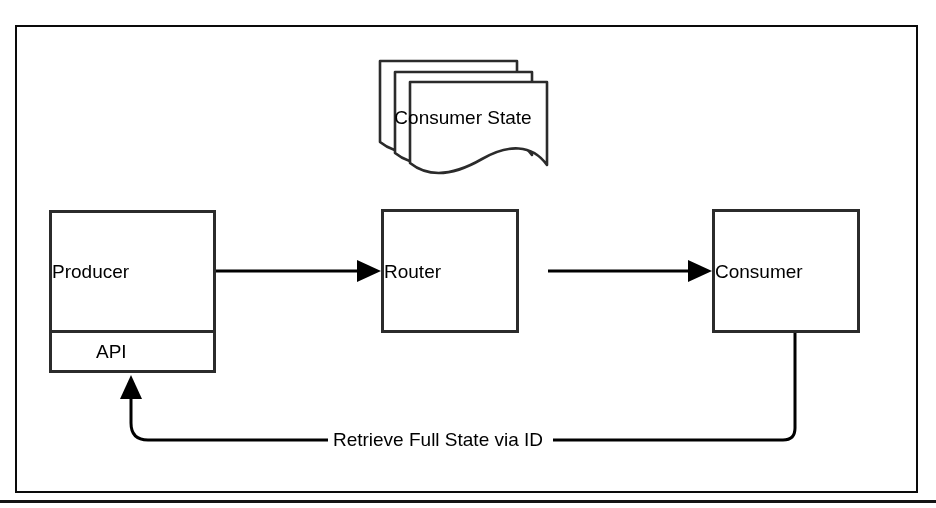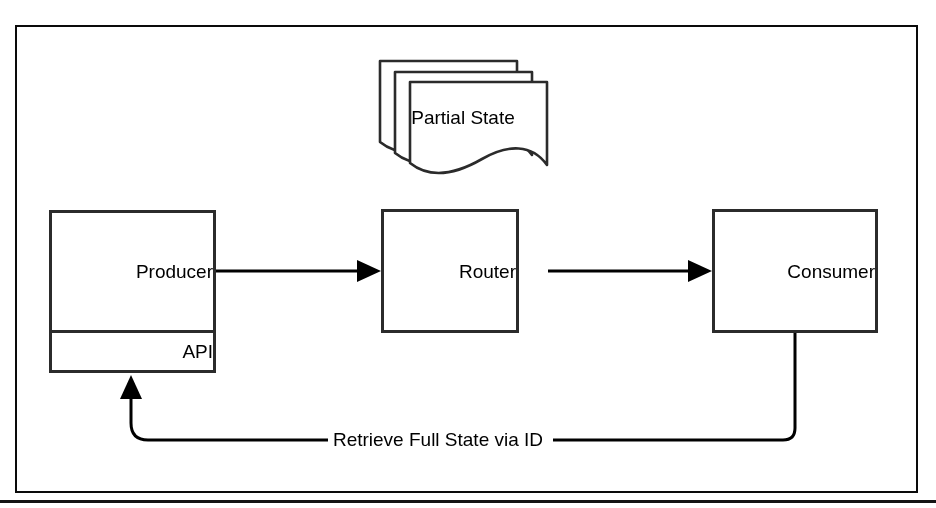--- a/index.html
+++ b/index.html
@@ -24,28 +24,28 @@
     background:#141414;
   }
   svg.layer{
     position:absolute;left:0;top:0;width:936px;height:508px;
   }
   .node{
     position:absolute;
     box-sizing:border-box;
     border:3px solid #2b2b2b;
     background:#ffffff;
-    display:flex;align-items:center;justify-content:flex-end;
+    display:flex;align-items:center;justify-content:flex-start;
     font-size:19px;
     line-height:1;
   }
   .node-producer{left:49px;top:210px;width:167px;height:123px;}
   .node-api{left:49px;top:330px;width:167px;height:43px;padding-left:44px;}
   .node-router{left:381px;top:209px;width:138px;height:124px;}
-  .node-consumer{left:712px;top:209px;width:166px;height:124px;}
+  .node-consumer{left:712px;top:209px;width:148px;height:124px;}
   .free-label{
     position:absolute;
     transform:translate(-50%,-50%);
     font-size:19px;
     white-space:nowrap;
     background:transparent;
   }
   .label-partial{left:463px;top:118px;}
   .label-retrieve{left:438px;top:440px;}
 </style>
@@ -90,18 +90,18 @@
   </div>
 
   <div class="node node-router">
     <span>Router</span>
   </div>
 
   <div class="node node-consumer">
     <span>Consumer</span>
   </div>
 
-  <div class="free-label label-partial">Partial State</div>
+  <div class="free-label label-partial">Consumer State</div>
 
   <div class="free-label label-retrieve">Retrieve Full State via ID</div>
 
   <div class="bottom-rule"></div>
 </div>
 
 </body></html>

